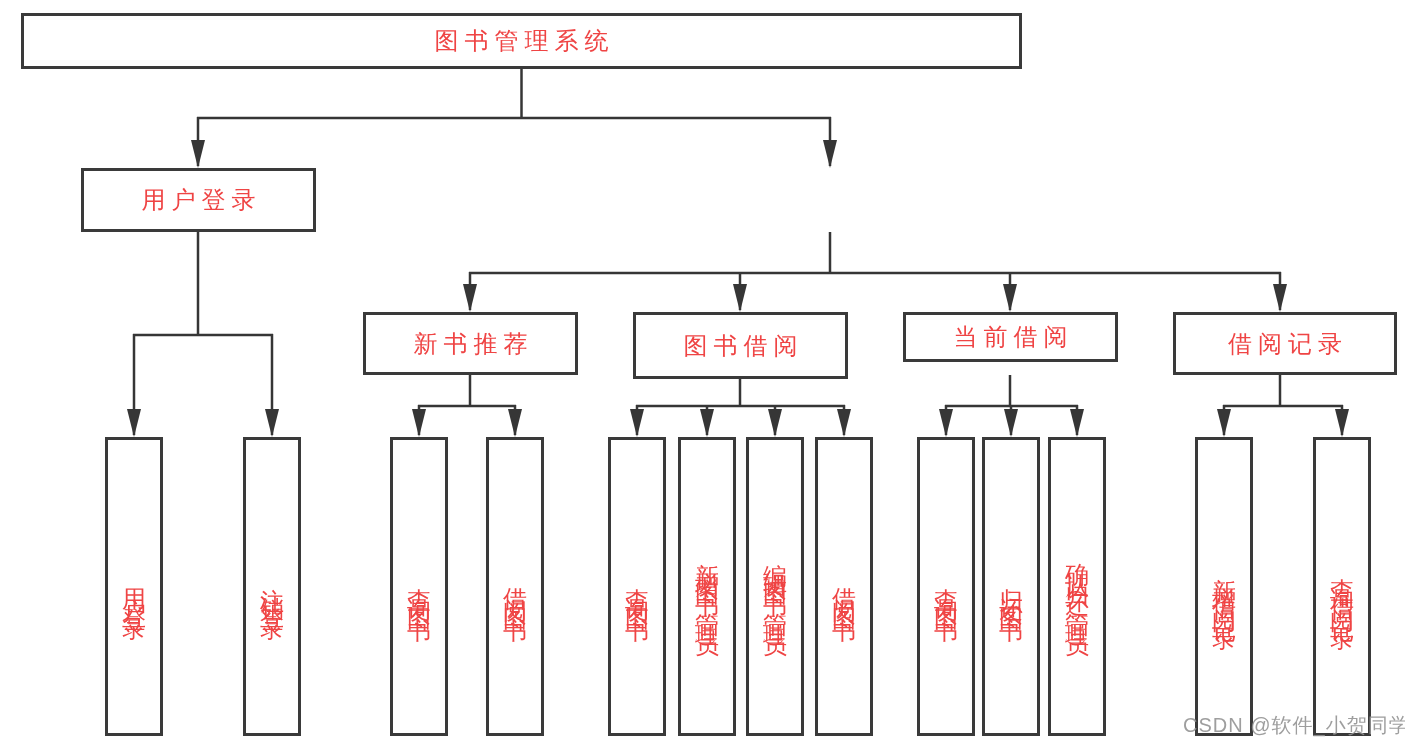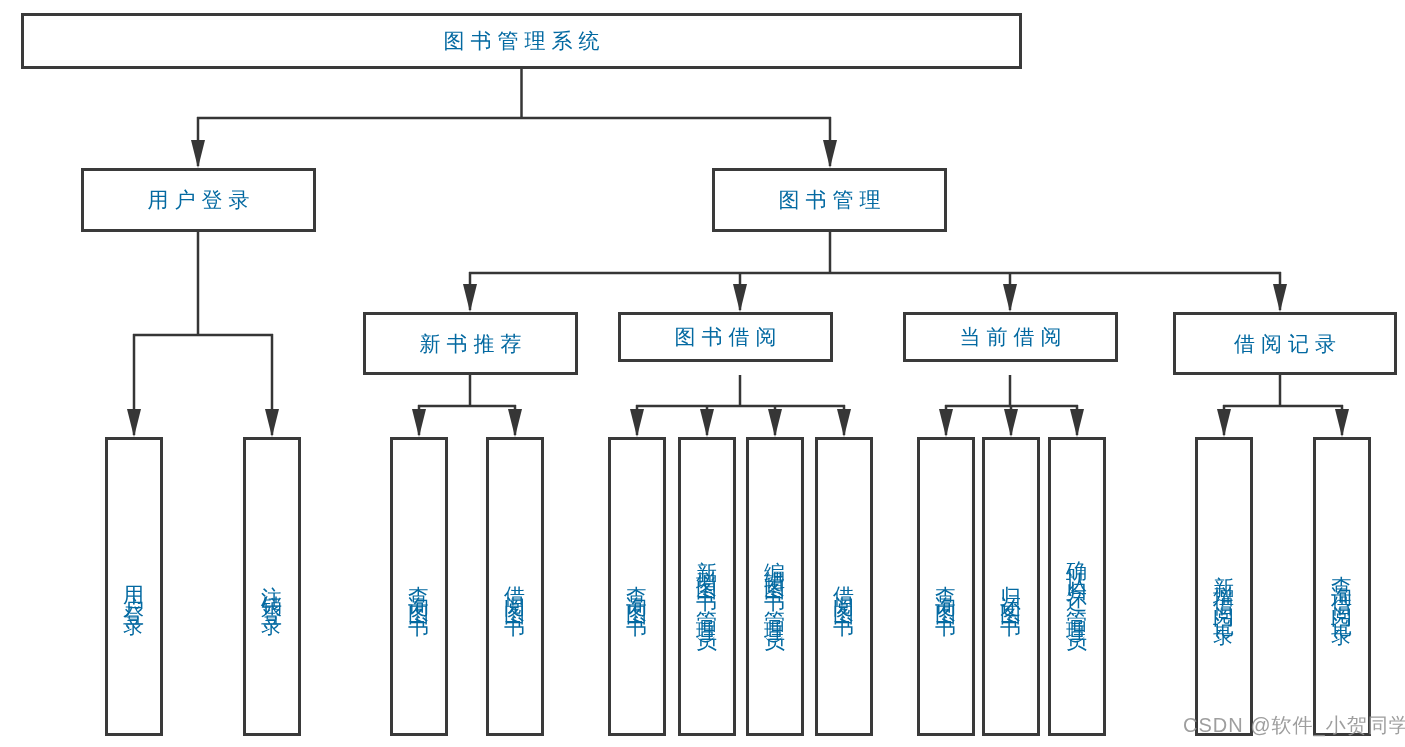--- a/index.html
+++ b/index.html
@@ -18,22 +18,22 @@
   }
   .connectors line { stroke: #363636; stroke-width: 2.5px; }
   .box {
     position: absolute;
     box-sizing: border-box;
     border: 3px solid #3a3a3a;
     background: #ffffff;
     display: flex;
     align-items: center;
     justify-content: center;
-    color: #0369a1;
-    font-size: 21px;
+    color: #ef4444;
+    font-size: 24px;
     letter-spacing: 6px;
     text-indent: 6px;
     white-space: nowrap;
   }
   .vbox {
     writing-mode: vertical-rl;
     text-orientation: mixed;
     letter-spacing: 10px;
     text-indent: 0;
     white-space: normal;
@@ -100,24 +100,23 @@
 
     <line x1="1280" y1="375" x2="1280" y2="406"></line>
     <line x1="1223" y1="406" x2="1343" y2="406"></line>
     <line x1="1224" y1="405" x2="1224" y2="435" marker-end="url(#arrowhead)"></line>
     <line x1="1342" y1="405" x2="1342" y2="435" marker-end="url(#arrowhead)"></line>
   </svg>
 
   <div class="box" style="left:21px; top:13px; width:1001px; height:56px;">图书管理系统</div>
 
   <div class="box" style="left:81px; top:168px; width:235px; height:64px;">用户登录</div>
-  <div class="box" style="left:712px; top:168px; width:235px; height:64px;">图书管理</div>
 
   <div class="box" style="left:363px; top:312px; width:215px; height:63px;">新书推荐</div>
-  <div class="box" style="left:618px; top:312px; width:215px; height:50px;">图书借阅</div>
+  <div class="box" style="left:633px; top:312px; width:215px; height:67px;">图书借阅</div>
   <div class="box" style="left:903px; top:312px; width:215px; height:50px;">当前借阅</div>
   <div class="box" style="left:1173px; top:312px; width:224px; height:63px;">借阅记录</div>
 
   <div class="box vbox" style="left:105px; top:437px; width:58px; height:299px;">用户登录</div>
   <div class="box vbox" style="left:243px; top:437px; width:58px; height:299px;">注销登录</div>
 
   <div class="box vbox" style="left:390px; top:437px; width:58px; height:299px;">查询图书</div>
   <div class="box vbox" style="left:486px; top:437px; width:58px; height:299px;">借阅图书</div>
 
   <div class="box vbox" style="left:608px; top:437px; width:58px; height:299px;">查询图书</div>

